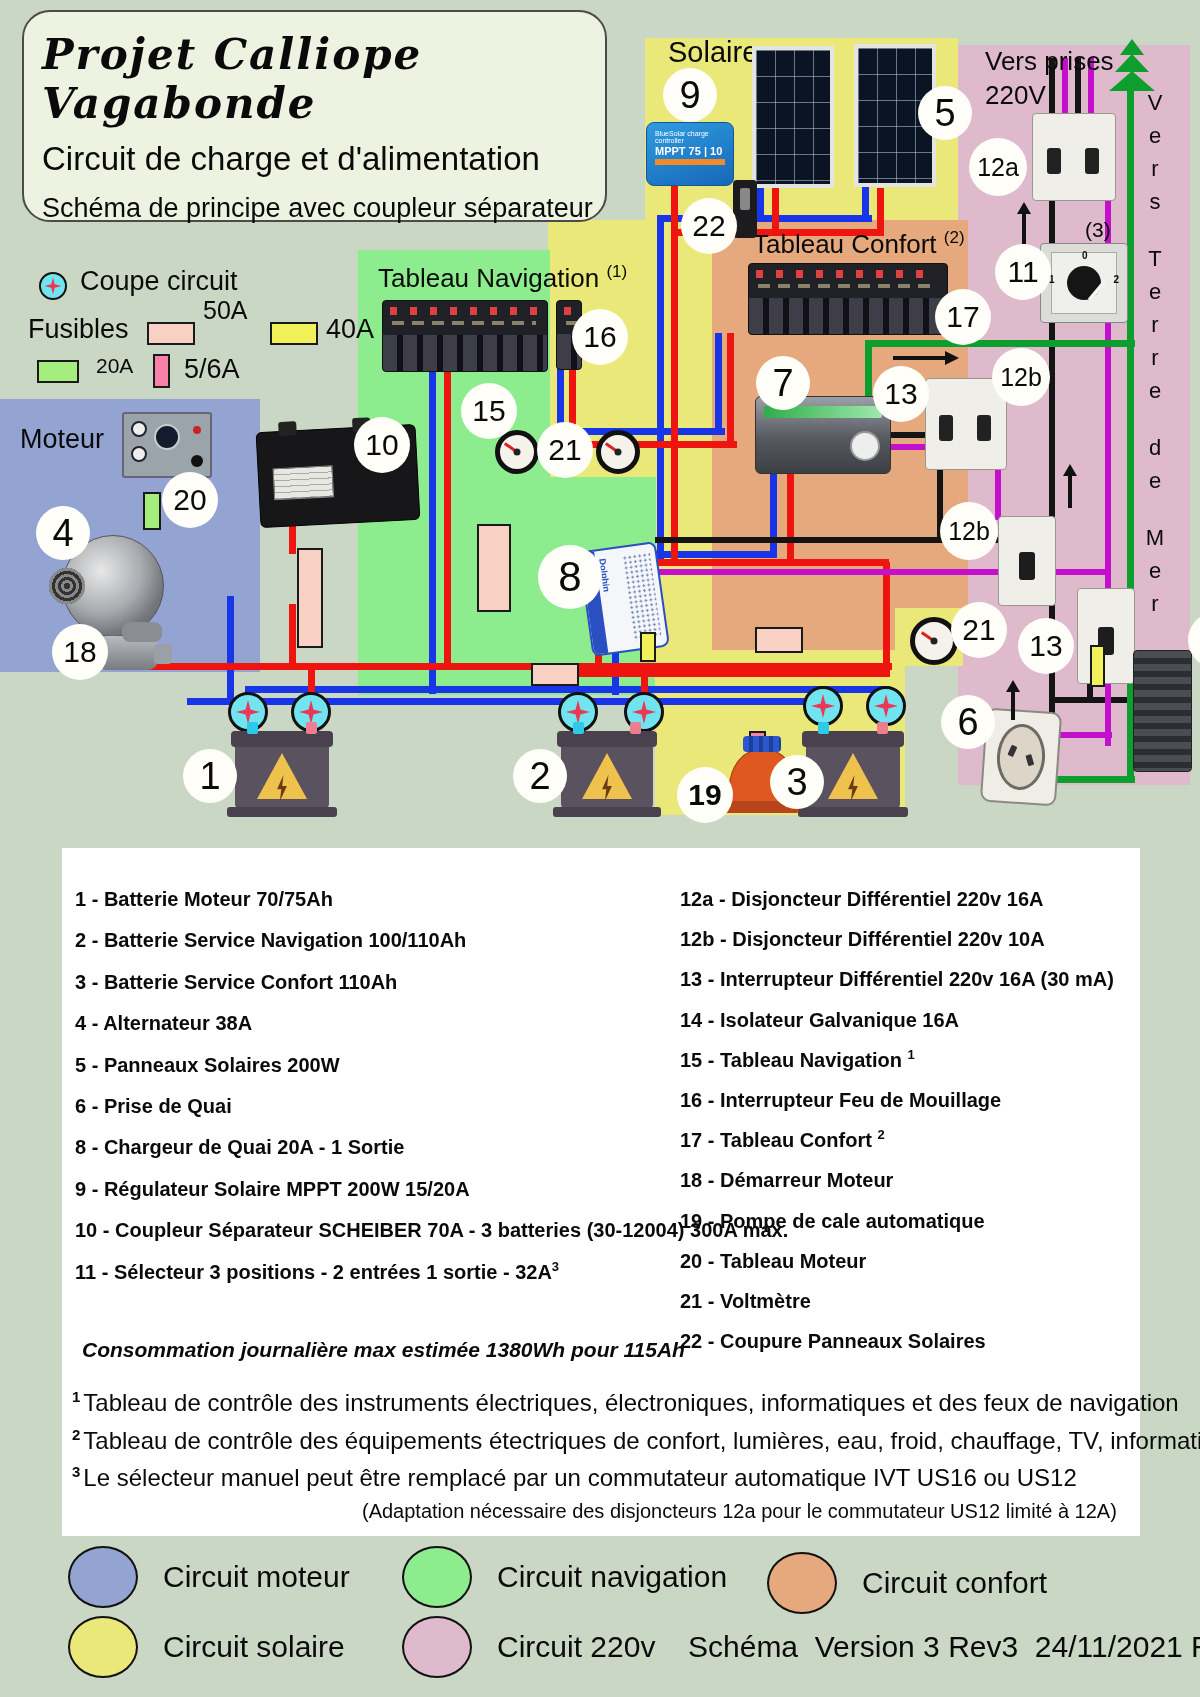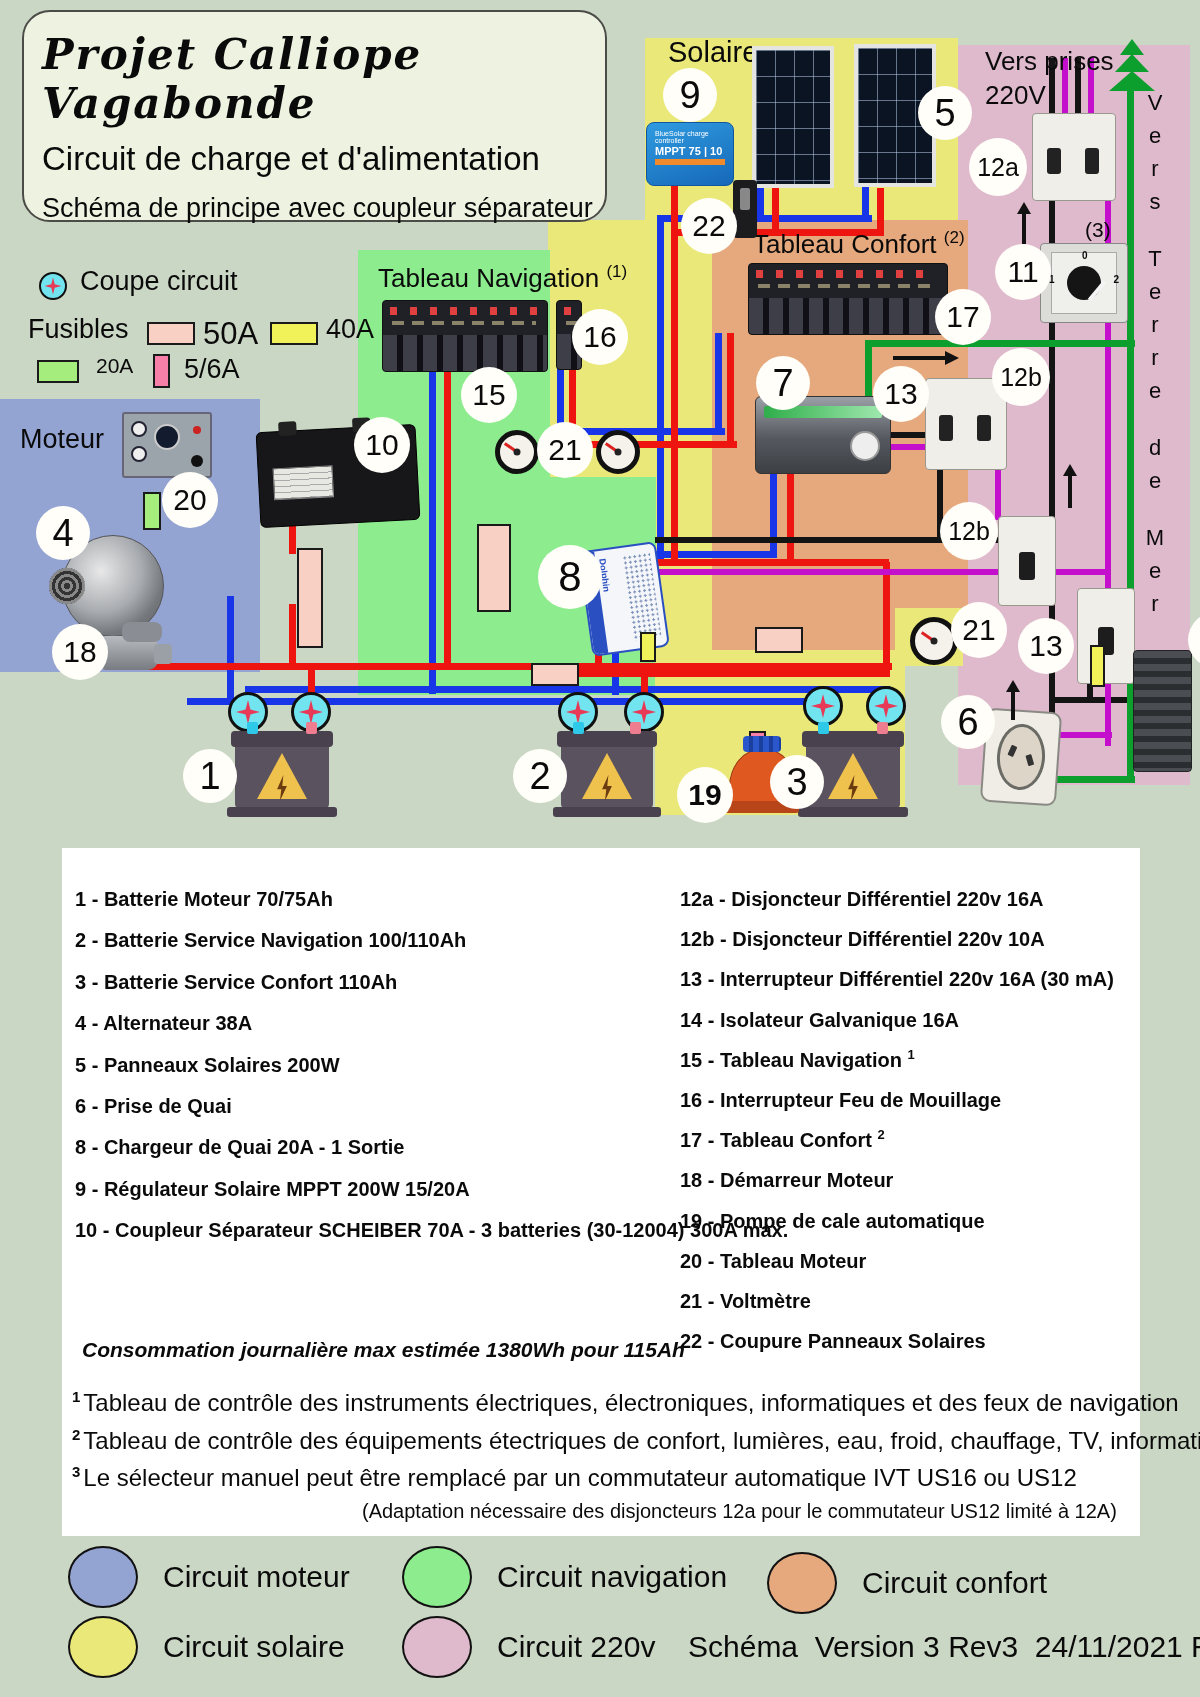--- a/index.html
+++ b/index.html
@@ -204,21 +204,21 @@
     <div class="t-sub1">Circuit de charge et d'alimentation</div>
     <div class="t-sub2">Schéma de principe avec coupleur séparateur</div>
   </div>
 
   <span class="coupe sm" style="left:39px;top:272px;">
       <i></i>
     </span>
   <div class="lab" style="left:80px;top:266px;font-size:27px;">Coupe circuit</div>
   <div class="lab" style="left:28px;top:314px;font-size:27px;">Fusibles</div>
   <span class="swatch f50" style="left:147px;top:322px;width:48px;height:23px;"></span>
-  <div class="lab" style="left:203px;top:316px;font-size:31px;">50A</div>
+  <div class="lab" style="left:203px;top:296px;font-size:25px;">50A</div>
   <span class="swatch f40" style="left:270px;top:322px;width:48px;height:23px;"></span>
   <div class="lab" style="left:326px;top:314px;font-size:27px;">40A</div>
   <span class="swatch f20" style="left:37px;top:360px;width:42px;height:23px;"></span>
   <div class="lab" style="left:96px;top:354px;font-size:21px;">20A</div>
   <span class="swatch f56" style="left:153px;top:354px;width:17px;height:34px;"></span>
   <div class="lab" style="left:184px;top:354px;font-size:27px;">5/6A</div>
 
   <div class="lab" style="left:668px;top:36px;font-size:29px;">Solaire</div>
   <div class="lab" style="left:985px;top:46px;font-size:26px;">Vers prises</div>
   <div class="lab" style="left:985px;top:80px;font-size:26px;">220V</div>
@@ -447,21 +447,21 @@
     </div>
   <div class="cn s2" style="left:1188px;top:612px;">
       <span>14</span>
     </div>
   <div class="cn s1" style="left:941px;top:695px;">
       <span>6</span>
     </div>
   <div class="cn s2" style="left:572px;top:309px;">
       <span>16</span>
     </div>
-  <div class="cn s2" style="left:461px;top:367px;">
+  <div class="cn s2" style="left:461px;top:383px;">
       <span>15</span>
     </div>
   <div class="cn s2" style="left:354px;top:417px;">
       <span>10</span>
     </div>
   <div class="cn s2" style="left:537px;top:422px;">
       <span>21</span>
     </div>
   <div class="cn s8" style="left:538px;top:545px;">
       <span>8</span>
@@ -492,20 +492,21 @@
     <div class="col colL" style="left:13px;">
       <div class="li"><span>1 - Batterie Moteur 70/75Ah</span><sup></sup></div>
       <div class="li"><span>2 - Batterie Service Navigation 100/110Ah</span><sup></sup></div>
       <div class="li"><span>3 - Batterie Service Confort 110Ah</span><sup></sup></div>
       <div class="li"><span>4 - Alternateur 38A</span><sup></sup></div>
       <div class="li"><span>5 - Panneaux Solaires 200W</span><sup></sup></div>
       <div class="li"><span>6 - Prise de Quai</span><sup></sup></div>
       <div class="li"><span>8 - Chargeur de Quai 20A - 1 Sortie</span><sup></sup></div>
       <div class="li"><span>9 - Régulateur Solaire MPPT 200W 15/20A</span><sup></sup></div>
       <div class="li"><span>10 - Coupleur Séparateur SCHEIBER 70A - 3 batteries (30-12004) 300A max.</span><sup></sup></div>
+      <div class="li"><span>11 - Sélecteur 3 positions - 2 entrées 1 sortie - 32A</span><sup>3</sup></div>
     </div>
     <div class="col colR" style="left:618px;">
       <div class="li"><span>12a - Disjoncteur Différentiel 220v 16A</span><sup></sup></div>
       <div class="li"><span>12b - Disjoncteur Différentiel 220v 10A</span><sup></sup></div>
       <div class="li"><span>13 - Interrupteur Différentiel 220v 16A (30 mA)</span><sup></sup></div>
       <div class="li"><span>14 - Isolateur Galvanique 16A</span><sup></sup></div>
       <div class="li"><span>15 - Tableau Navigation </span><sup>1</sup></div>
       <div class="li"><span>16 - Interrupteur Feu de Mouillage</span><sup></sup></div>
       <div class="li"><span>17 - Tableau Confort </span><sup>2</sup></div>
       <div class="li"><span>18 - Démarreur Moteur</span><sup></sup></div>

